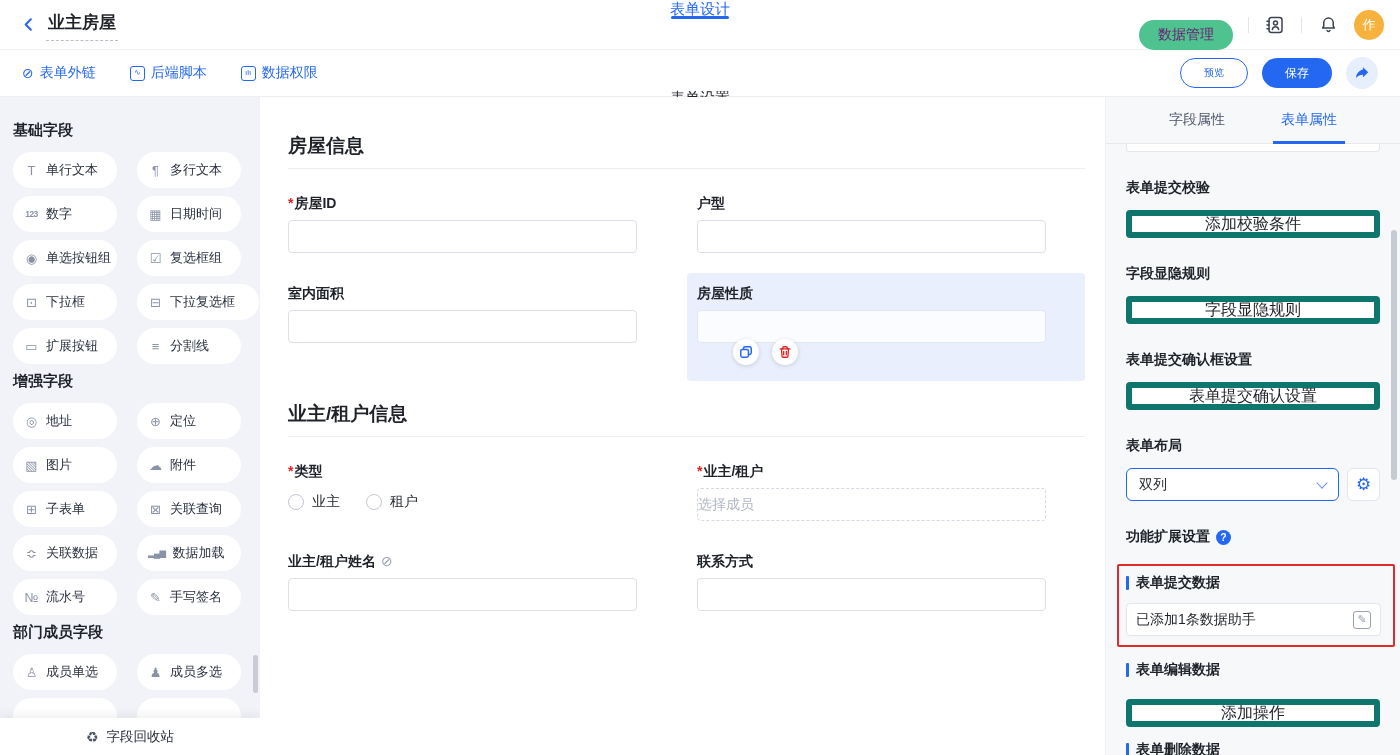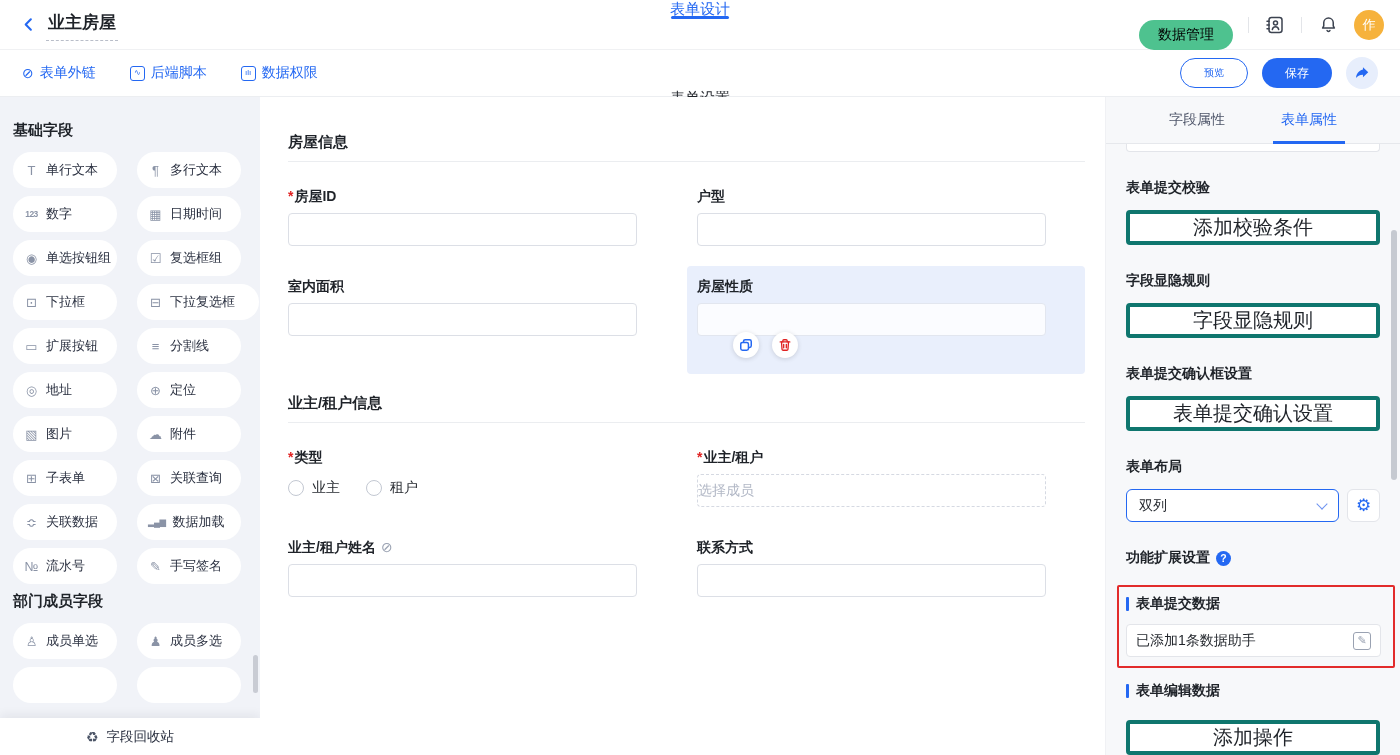--- a/index.html
+++ b/index.html
@@ -8,21 +8,21 @@
 
   
   .topbar { height:50px; display:flex; align-items:center; padding:0 16px; position:relative; border-bottom:1px solid #f0f1f3; background:#fff; }
   .back-btn { width:24px; height:24px; display:flex; align-items:center; justify-content:center; color:#2468f2; font-size:24px; font-weight:bold; line-height:1; cursor:pointer; }
   .doc-title { font-size:17px; font-weight:bold; margin-left:6px; padding:2px 2px 6px; border-bottom:1px dashed #b9bec9; }
   .topbar-tabs { position:absolute; left:50%; transform:translateX(-50%); height:100%; display:flex; gap:70px;flex-direction:column; }
   .tab { font-size:15px; display:flex; align-items:center; height:100%; position:relative; cursor:pointer; }
   .tab.active { color:#2468f2; }
   .tab.active::after { content:""; position:absolute; bottom:0; left:50%; transform:translateX(-50%); width:58px; height:3px; border-radius:2px; background:#2468f2; }
   .topbar-right { margin-left:auto; display:flex; align-items:center; gap:15px; }
-  .btn-green { height:30px; padding:0 19px; border:none; border-radius:16px; background:#4ec28f; color:#000000; font-size:14px; cursor:pointer; font-family:inherit;margin-top:20px; }
+  .btn-green { height:30px; padding:0 19px; border:none; border-radius:16px; background:#4ec28f; color:#701a75; font-size:14px; cursor:pointer; font-family:inherit;margin-top:20px; }
   .v-div { width:1px; height:16px; background:#e3e5e9; }
   .hdr-icon { width:22px; height:22px; display:flex; align-items:center; justify-content:center; cursor:pointer; }
   .avatar { width:30px; height:30px; border-radius:50%; background:#f6b23c; color:#fff; font-size:13px; display:flex; align-items:center; justify-content:center; cursor:pointer; }
 
   
   .toolbar { height:47px; display:flex; align-items:center; padding:0 22px; border-bottom:1px solid #eceef1; background:#fff; }
   .tool-links { display:flex; gap:34px; }
   .tool-link { display:flex; align-items:center; gap:6px; color:#2468f2; font-size:14px; cursor:pointer; }
   .glyph-icon { font-size:14px; line-height:1; }
   .box-icon { width:15px; height:15px; border:1.4px solid #2468f2; border-radius:3px; font-size:8px; display:flex; align-items:center; justify-content:center; line-height:1; }
@@ -43,21 +43,21 @@
   .p-icon { min-width:15px; text-align:center; color:#8a93a6; font-size:13px; line-height:1; }
   .p-icon.small { font-size:8.5px; font-weight:bold; letter-spacing:-0.5px; }
   .p-label { font-size:13px; color:#2a3040; white-space:nowrap; }
   .recycle-bar { position:absolute; left:0; right:0; bottom:0; height:37px; background:#fff; z-index:3; display:flex; align-items:center; justify-content:center; gap:8px; font-size:13.5px; color:#2a3040; box-shadow:0 -3px 10px rgba(31,35,41,.07); cursor:pointer; }
   .recycle-icon { color:#4b5466; font-size:14px; }
   .side-thumb { position:absolute; right:2px; top:558px; width:5px; height:38px; border-radius:3px; background:#c9ccd4; }
 
   
   .canvas { flex:1; background:#fff; padding:36px 0 0 28px; position:relative; overflow:hidden; }
   .form-inner { width:797px; }
-  .sec-title { font-size:15px; font-weight:bold; padding-bottom:9px; border-bottom:1px solid #ebedf0; margin-bottom:26px; }
+  .sec-title { font-size:19px; font-weight:bold; padding-bottom:9px; border-bottom:1px solid #ebedf0; margin-bottom:26px; }
   .sec-title.second { margin-top:30px; }
   .form-row { display:flex; gap:60px; margin-bottom:32px; }
   .field { width:349px; position:relative; }
   .f-label { font-size:14px; font-weight:bold; margin-bottom:9px; display:flex; align-items:center; line-height:16px; }
   .req { color:#e02222; margin-right:1px; }
   .f-input { height:33px; border:1px solid #dcdfe6; border-radius:4px; background:#fff; position:relative; }
   .field.selected::before { content:""; position:absolute; left:-10px; right:-39px; top:-12px; bottom:-12px; background:#e9effc; border-radius:4px; }
   .field.selected > * { position:relative; }
   .field.selected .f-input { background:#fbfcff; border-color:#e2e6ef; }
   .f-actions { position:absolute; top:-4px; right:-36px; display:flex; gap:13px; z-index:2; }
@@ -71,21 +71,21 @@
   .cal-icon::before { content:""; position:absolute; top:3px; left:2px; right:2px; border-top:1px solid #a0a8b8; }
 
   
   .panel { width:295px; flex:none; background:#f7f8fa; border-left:1px solid #f0f1f4; padding:0 20px; position:relative; overflow:hidden; }
   .panel-tabs { height:47px; margin:0 -20px; border-bottom:1px solid #e6e8ec; display:flex; justify-content:center; gap:56px; }
   .p-tab { font-size:14px; color:#4e5569; display:flex; align-items:center; height:100%; position:relative; cursor:pointer; }
   .p-tab.active { color:#2468f2; }
   .p-tab.active::after { content:""; position:absolute; bottom:-1px; left:50%; transform:translateX(-50%); width:72px; height:3px; background:#2468f2; }
   .partial-box { height:8px; background:#fff; border:1px solid #e3e5ea; border-top:none; border-radius:0 0 4px 4px; }
   .p-group-title { font-size:14px; font-weight:bold; margin:27px 0 13px; display:flex; align-items:center; }
-  .p-btn { width:100%; height:35px; background:#fff; border:4px solid #0f766e; border-radius:4px; font-size:20px; color:#1f2329; display:flex; align-items:center; justify-content:center; cursor:pointer; font-family:inherit; }
+  .p-btn { width:100%; height:28px; background:#fff; border:6px solid #0f766e; border-radius:4px; font-size:16px; color:#1f2329; display:flex; align-items:center; justify-content:center; cursor:pointer; font-family:inherit; }
   .layout-row { display:flex; gap:8px; }
   .layout-select { flex:1; height:33px; background:#fff; border:1px solid #2468f2; border-radius:6px; display:flex; align-items:center; justify-content:space-between; padding:0 12px; font-size:14px; cursor:pointer; }
   .chev { width:8px; height:8px; border-right:1.6px solid #6d93f0; border-bottom:1.6px solid #6d93f0; transform:rotate(45deg); margin-top:-4px; }
   .gear-btn { width:33px; height:33px; flex:none; background:#fff; border:1px solid #e3e5ea; border-radius:6px; color:#2468f2; font-size:17px; display:flex; align-items:center; justify-content:center; cursor:pointer; }
   .help-circle { width:15px; height:15px; border-radius:50%; background:#2468f2; color:#fff; font-size:10.5px; font-weight:bold; display:inline-flex; align-items:center; justify-content:center; margin-left:6px; }
   .sub-title { display:flex; align-items:center; gap:7px; font-size:14px; font-weight:bold; }
   .blue-bar { width:3px; height:14px; background:#2468f2; border-radius:1px; }
   .highlight { border:2px solid #e22b2b; border-radius:2px; padding:8px 12px 9px 7px; margin:18px -15px 6px -9px; }
   .value-box { margin-top:11px; height:33px; background:#fff; border:1px solid #e3e5ea; border-radius:4px; display:flex; align-items:center; justify-content:space-between; padding:0 9px; font-size:14px; cursor:pointer; }
   .pencil-icon { width:18px; height:18px; border:1.3px solid #9aa2b2; border-radius:3px; color:#9aa2b2; font-size:11px; display:flex; align-items:center; justify-content:center; }
@@ -205,20 +205,21 @@
       <div class="pill">
         <span class="p-icon">▭</span>
         <span class="p-label">扩展按钮</span>
       </div>
       <div class="pill">
         <span class="p-icon">≡</span>
         <span class="p-label">分割线</span>
       </div>
     </div>
 
+    <div class="side-title">增强字段</div>
     <div class="pill-row">
       <div class="pill">
         <span class="p-icon">◎</span>
         <span class="p-label">地址</span>
       </div>
       <div class="pill">
         <span class="p-icon">⊕</span>
         <span class="p-label">定位</span>
       </div>
     </div>

